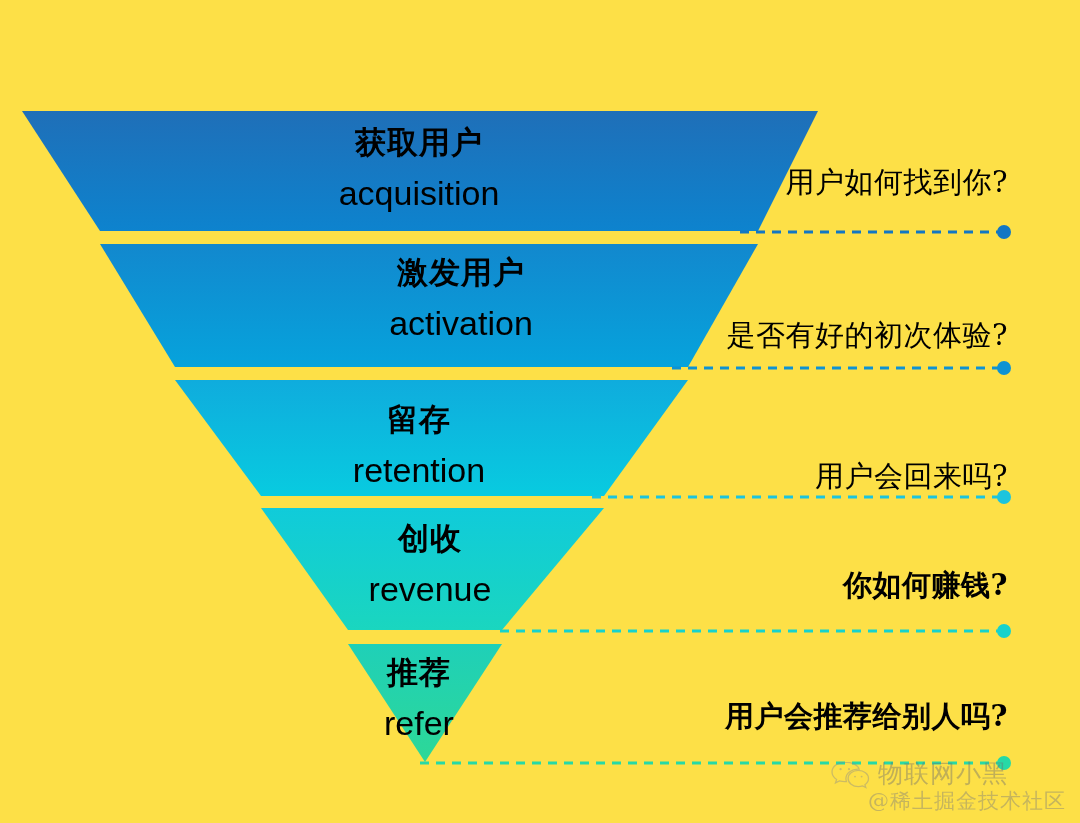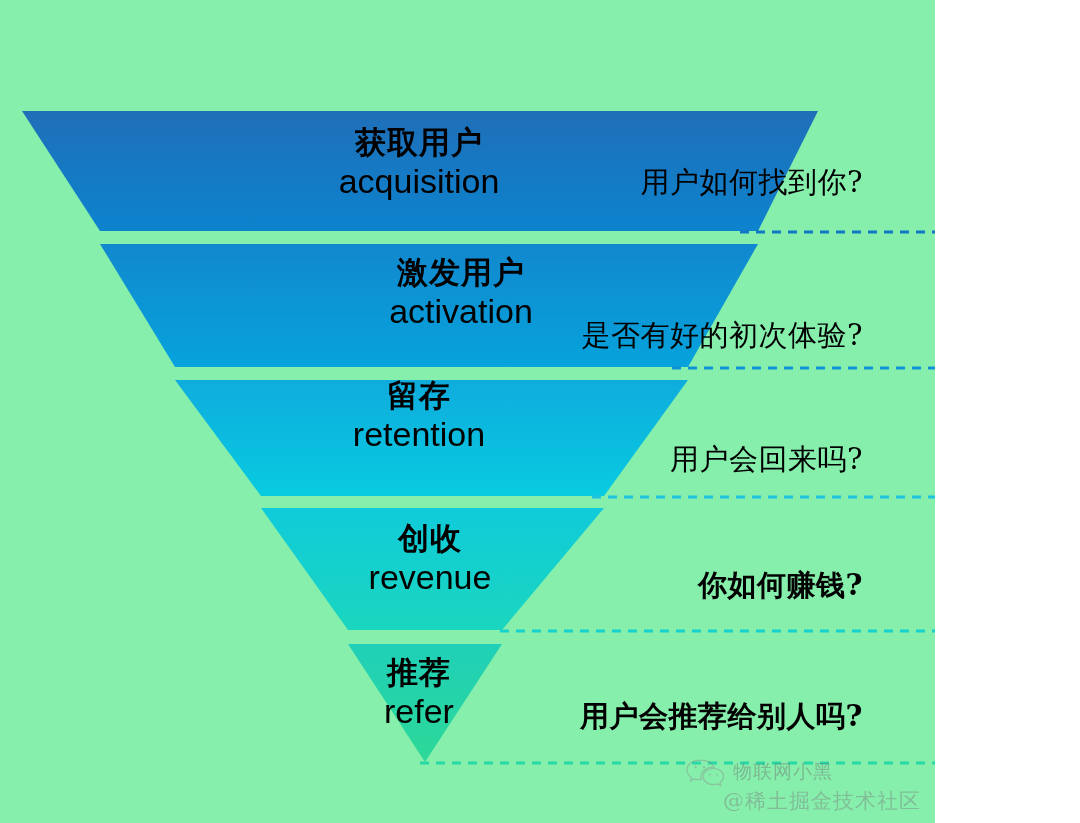--- a/index.html
+++ b/index.html
@@ -5,23 +5,23 @@
   html, body {
     margin: 0;
     padding: 0;
     background: #ffffff;
   }
   body {
     font-family: "Liberation Sans", "DejaVu Sans", sans-serif;
   }
   #stage {
     position: relative;
-    width: 935px;
+    width: 1080px;
     height: 823px;
-    background: #86efac;
+    background: #fde047;
     overflow: hidden;
   }
   #funnel-svg {
     position: absolute;
     left: 0;
     top: 0;
     width: 1080px;
     height: 823px;
   }
   .stage-label {
@@ -38,21 +38,21 @@
     font-weight: bold;
     font-size: 31px;
     letter-spacing: 1px;
   }
   .stage-label .en {
     display: block;
     font-family: "Liberation Sans", "DejaVu Sans", sans-serif;
     font-weight: 400;
     font-size: 34px;
     letter-spacing: 0px;
-    margin-top: 4px;
+    margin-top: 16px;
   }
   .question {
     position: absolute;
     color: #000000;
     font-family: "DejaVu Serif", "Liberation Serif", serif;
     font-size: 29px;
     letter-spacing: 0.5px;
     white-space: nowrap;
     text-align: right;
     pointer-events: none;
@@ -70,21 +70,21 @@
   #watermark .wm-row1 {
     position: absolute;
     left: 0;
     top: 0;
     display: flex;
     align-items: center;
     gap: 8px;
   }
   #watermark .wm-name {
     font-family: "DejaVu Serif", "Liberation Serif", serif;
-    font-size: 19px;
+    font-size: 25px;
     color: #6e6e6e;
     letter-spacing: 1px;
     white-space: nowrap;
   }
   #watermark .wm-row2 {
     position: absolute;
     right: 0;
     bottom: 0;
     font-family: "DejaVu Serif", "Liberation Serif", serif;
     font-size: 21px;
@@ -157,40 +157,40 @@
   <div class="stage-label" style="left:0; top:126px; width:838px;">
     <span class="zh">获取用户</span>
     <span class="en">acquisition</span>
   </div>
 
   <div class="stage-label" style="left:0; top:256px; width:838px;padding-left:42px;">
     <span class="zh">激发用户</span>
     <span class="en">activation</span>
   </div>
 
-  <div class="stage-label" style="left:0; top:379px; width:838px;">
+  <div class="stage-label" style="left:0; top:403px; width:838px;">
     <span class="zh">留存</span>
     <span class="en">retention</span>
   </div>
 
   <div class="stage-label" style="left:11px; top:522px; width:838px;">
     <span class="zh">创收</span>
     <span class="en">revenue</span>
   </div>
 
   <div class="stage-label" style="left:0; top:656px; width:838px;text-align:center;">
     <span class="zh">推荐</span>
     <span class="en">refer</span>
   </div>
 
   <div class="question" style="right:72px; top:163px;">用户如何找到你?</div>
 
   <div class="question" style="right:72px; top:316px;">是否有好的初次体验?</div>
 
-  <div class="question" style="right:72px; top:440px;text-align:center;">用户会回来吗?</div>
+  <div class="question" style="right:72px; top:457px;text-align:center;">用户会回来吗?</div>
 
   <div class="question" style="right:72px; top:566px;font-weight:bold;">你如何赚钱?</div>
 
   <div class="question" style="right:72px; top:697px;font-weight:bold;">用户会推荐给别人吗?</div>
 
   <div id="watermark">
     <div class="wm-row1">
       <svg width="40" height="30" viewBox="0 0 40 30">
         <path d="M15 3.2 C7.6 3.2 2 7.6 2 13 c0 3.0 1.8 5.7 4.6 7.5 l-1.1 3.4 3.9-2.0
                  c1.7 0.5 3.6 0.8 5.6 0.8 0.5 0 1.0 0 1.5-0.06 -0.4-1.0 -0.6-2.0 -0.6-3.1

